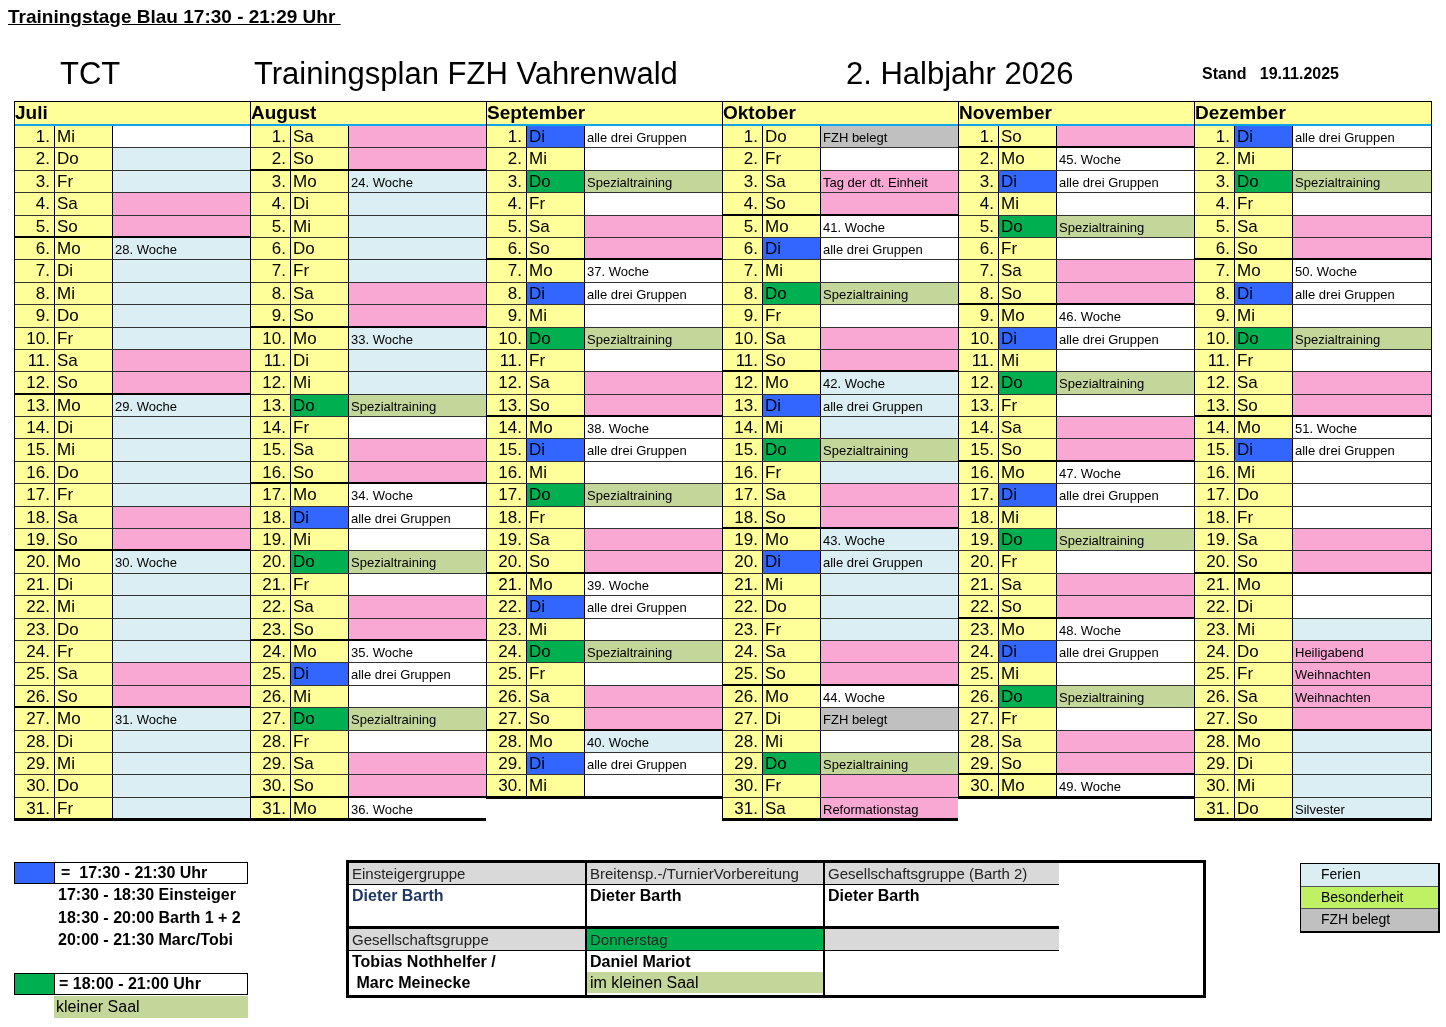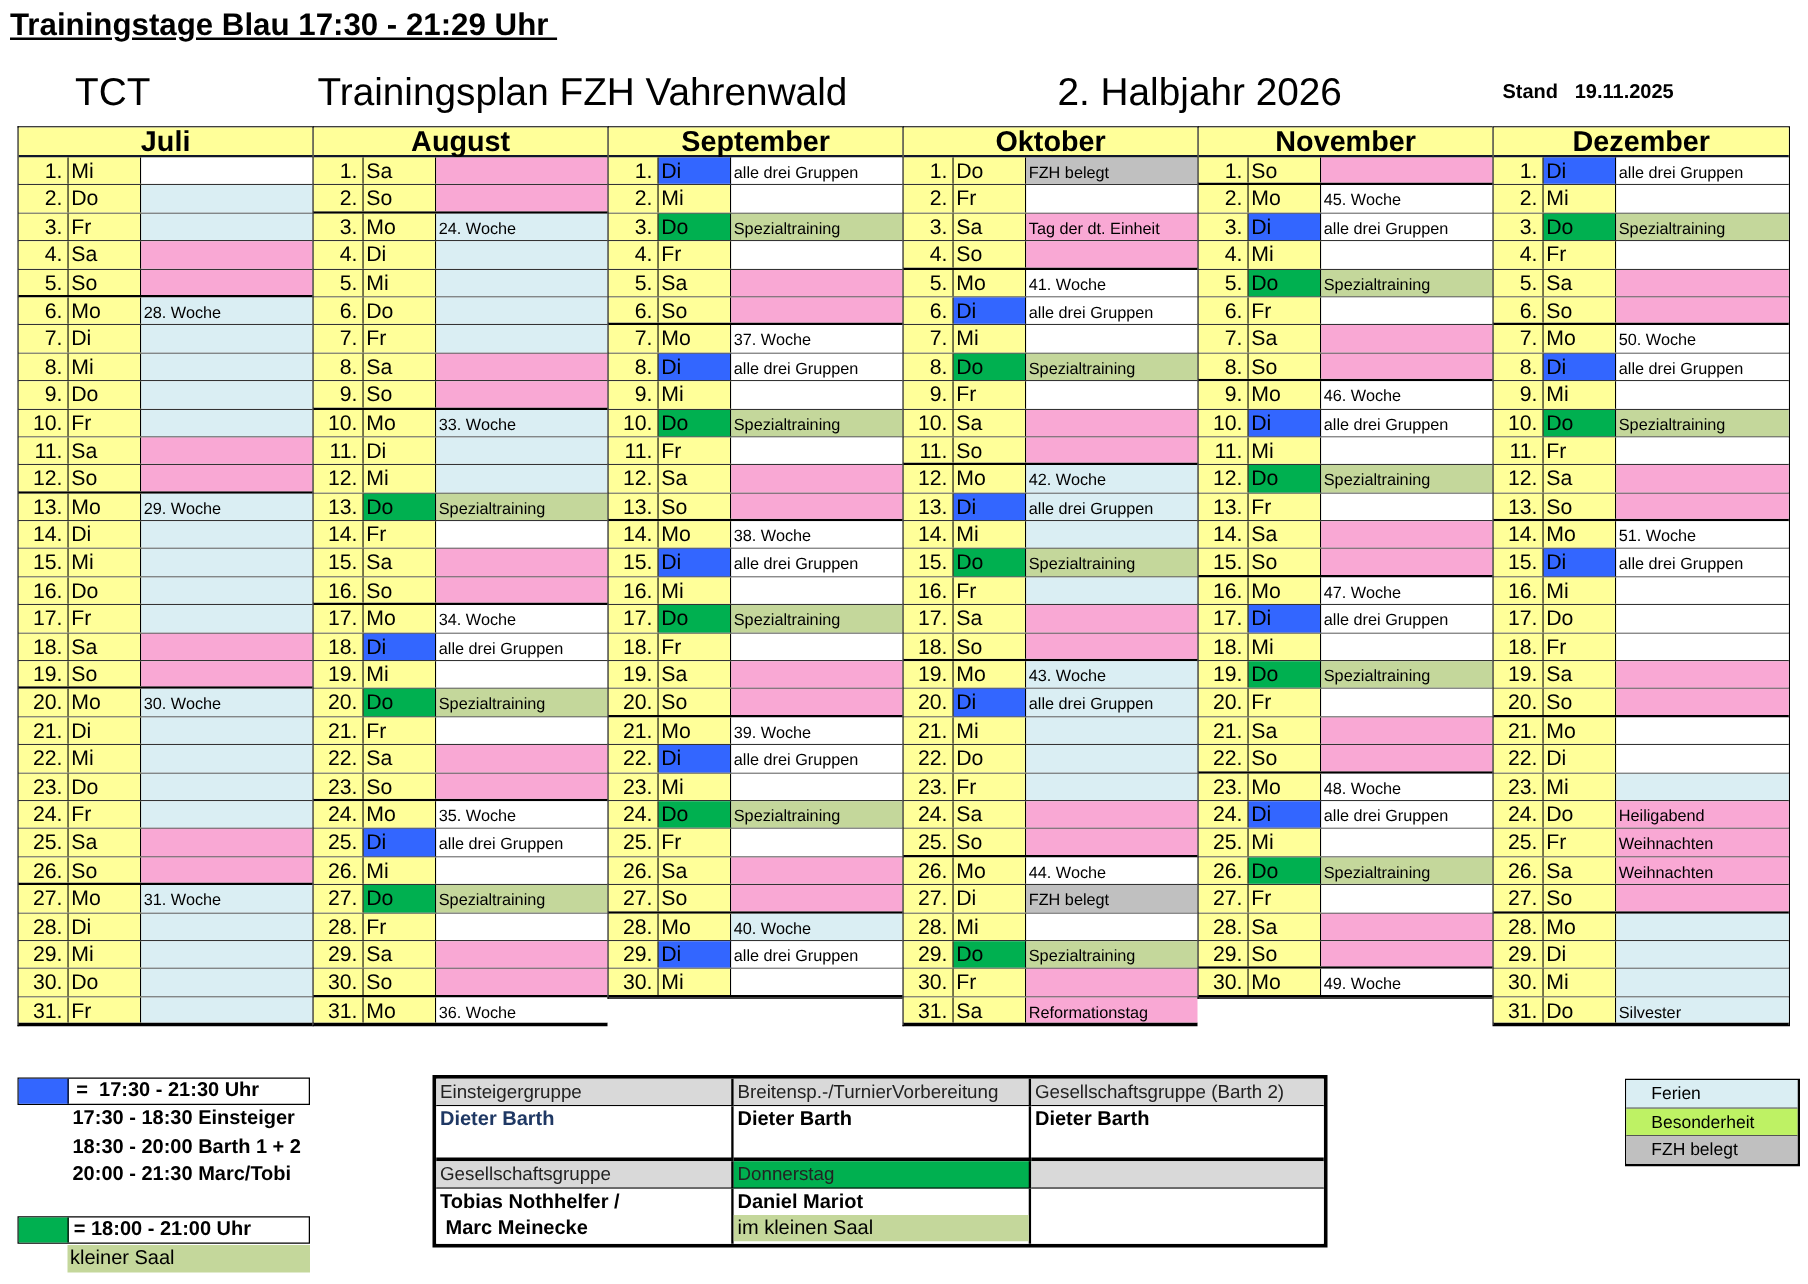--- a/index.html
+++ b/index.html
@@ -1,44 +1,44 @@
 <!DOCTYPE html>
 <html><head>
 <meta charset="utf-8">
 <style>
   html,body{margin:0;padding:0;background:#fff;}
   body{width:1446px;height:1027px;position:relative;overflow:hidden;font-family:"Liberation Sans",sans-serif;color:#000;}
-  .top-title{position:absolute;left:8px;top:6px;font-size:25px;font-weight:bold;text-decoration:underline;white-space:pre;}
+  .top-title{position:absolute;left:8px;top:6px;font-size:19px;font-weight:bold;text-decoration:underline;white-space:pre;}
   .h-tct{position:absolute;left:60px;top:56px;font-size:31px;}
   .h-plan{position:absolute;left:254px;top:56px;font-size:31px;}
   .h-half{position:absolute;left:846px;top:56px;font-size:31px;}
   .h-stand{position:absolute;left:1202px;top:65px;font-size:16px;font-weight:bold;white-space:pre;}
   .cal{position:absolute;left:14px;top:101px;display:flex;}
   .month{width:236px;border:1px solid #000;border-right:none;box-sizing:border-box;}
   .month:last-child{border-right:1px solid #000;width:238px;}
-  .mhead{height:22px;background:#ffff99;text-align:center;font-weight:bold;font-size:23px;line-height:22px;border-bottom:2px solid #0f172a;}
+  .mhead{height:22px;background:#ffff99;font-weight:bold;font-size:19px;line-height:22px;border-bottom:2px solid #0ea5e9;}
   .row{display:flex;height:22.4px;box-sizing:border-box;border-bottom:1px solid #333;}
   .row.wk{border-bottom:2px solid #000;}
   .num{width:40px;background:#ffff99;text-align:right;padding-right:4px;box-sizing:border-box;font-size:17px;line-height:22px;border-right:1px solid #000;}
   .day{width:58px;background:#ffff99;padding-left:2px;box-sizing:border-box;font-size:17px;line-height:22px;border-right:1px solid #000;}
   .note{flex:1;font-size:13px;line-height:24px;padding-left:2px;white-space:nowrap;overflow:hidden;background:#fff;}
   .day.blue{background:#3366ff;}
   .day.green{background:#00b050;}
   .note.w{background:#ffffff;}
   .note.f{background:#daeef3;}
   .note.y{background:#f9a8d4;}
   .note.s{background:#c4d79b;}
   .note.g{background:#c0c0c0;}
   .legend-blue{position:absolute;left:14px;top:862px;width:234px;height:22px;border:1px solid #000;display:flex;box-sizing:border-box;}
   .swatch{width:40px;height:100%;border-right:1px solid #000;box-sizing:border-box;}
   .lg-text{font-size:16px;font-weight:bold;line-height:20px;padding-left:6px;white-space:pre;}
   .legend-lines{position:absolute;left:58px;top:884px;font-size:16px;font-weight:bold;line-height:22.5px;}
   .legend-green{position:absolute;left:14px;top:973px;width:234px;height:22px;border:1px solid #000;display:flex;box-sizing:border-box;}
   .kleiner{position:absolute;left:54px;top:996px;width:194px;height:22px;background:#c4d79b;font-size:16px;line-height:22px;padding-left:2px;box-sizing:border-box;}
-  .groups{position:absolute;left:346px;top:860px;width:716px;height:138px;border:3px solid #000;box-sizing:border-box;display:grid;grid-template-columns:238px 238px 234px;grid-template-rows:22px 44px 22px 44px;}
+  .groups{position:absolute;left:346px;top:860px;width:860px;height:138px;border:3px solid #000;box-sizing:border-box;display:grid;grid-template-columns:238px 238px 234px;grid-template-rows:22px 44px 22px 44px;}
   .gh{background:#d9d9d9;font-size:15px;line-height:22px;padding-left:3px;color:#222;border-right:2px solid #000;border-bottom:1px solid #000;white-space:nowrap;overflow:hidden;}
   .gb{background:#fff;font-size:16px;font-weight:bold;line-height:21px;padding-left:3px;border-right:2px solid #000;border-bottom:3px solid #000;white-space:pre;}
   .gb.last-row{border-bottom:none;}
   .gh.last,.gb.last{border-right:none;}
   .gb.navy{color:#1f3864;}
   .gh.green{background:#00b050;}
   .gb-split{display:flex;flex-direction:column;padding:0;}
   .gb-split .a{height:21px;padding-left:3px;}
   .gb-split .b{height:21px;background:#c4d79b;font-weight:normal;padding-left:3px;}
   .right-legend{position:absolute;left:1300px;top:863px;width:137px;border:1px solid #000;border-bottom:2px solid #000;border-right:2px solid #000;}

